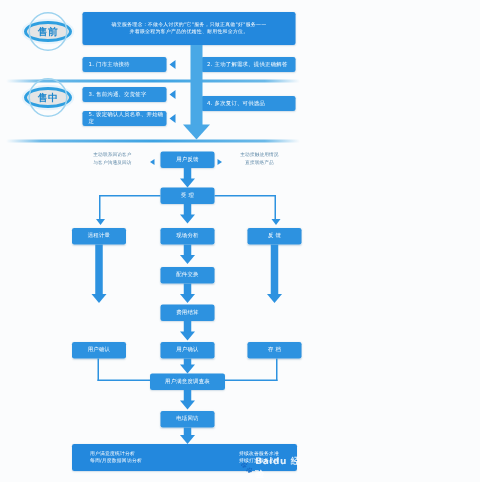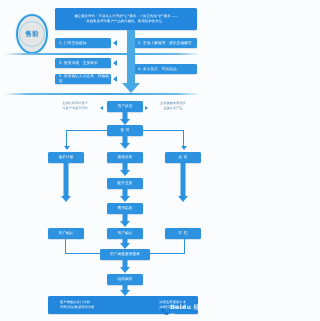--- a/index.html
+++ b/index.html
@@ -6,21 +6,21 @@
   body{
     width:204px;height:321px;
     background:#fbfcfd;
     font-family:"DejaVu Sans","Liberation Sans",sans-serif;
     overflow:hidden;position:relative;
   }
   .stage{position:absolute;inset:0;}
 
   
   .circle{
-    position:absolute;width:32px;height:40px;border-radius:50%;
+    position:absolute;width:32px;height:14px;border-radius:50%;
     border:2.5px solid #2f9fe0;background:#e5e5e5;
     box-sizing:border-box;
     display:flex;align-items:center;justify-content:center;
     color:#1d86cc;font-size:6.5px;font-weight:bold;letter-spacing:.3px;
     box-shadow:0 0 0 1.5px #e8f4fc;
   }
   .circle .inner{
     width:24px;height:24px;border-radius:50%;
     border:1px solid #9ed3ef;
     display:flex;align-items:center;justify-content:center;
@@ -98,20 +98,23 @@
 并着眼全程为客户产品的优越性、耐用性和全方位。</div>
 
   <div class="box left-align" style="top:38px;left:55px;width:56px;height:10px;">1. 门市主动接待</div>
   <div class="tri left" style="top:40px;left:113px;"></div>
 
   <div class="tri right" style="top:40px;left:128px;"></div>
   <div class="box left-align" style="top:38px;left:134px;width:63px;height:10px;">2. 主动了解需求、提供正确解答</div>
 
   <div class="divider" style="top:53px;"></div>
 
+  <div class="circle" style="top:58px;left:16px;">
+    <span class="inner">售中</span>
+  </div>
 
   <div class="box left-align" style="top:58px;left:55px;width:56px;height:10px;">3. 售前沟通、交货签字</div>
   <div class="tri left" style="top:60px;left:113px;"></div>
 
   <div class="tri right" style="top:66px;left:128px;"></div>
   <div class="box left-align" style="top:64px;left:134px;width:63px;height:10px;">4. 多次复订、可供选品</div>
 
   <div class="box left-align" style="top:74px;left:55px;width:56px;height:10px;">5. 设定确认人员名单、开始确定</div>
   <div class="tri left" style="top:76px;left:113px;"></div>
 

